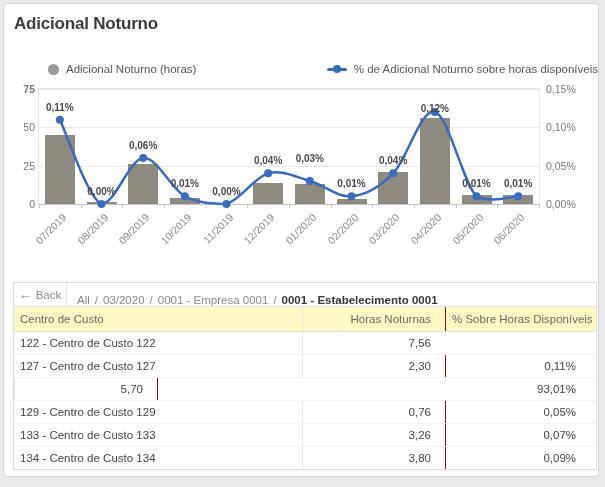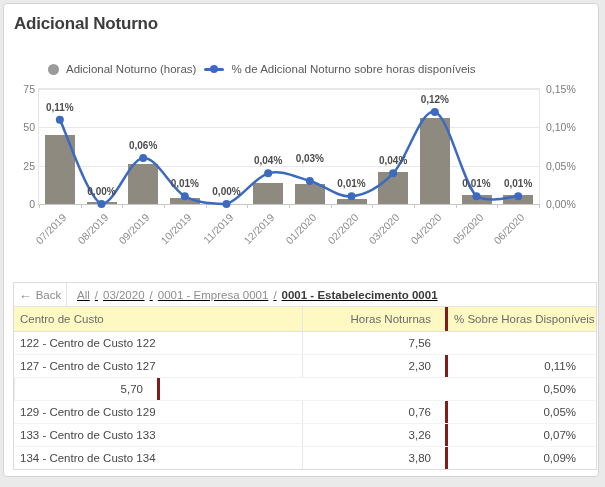--- a/index.html
+++ b/index.html
@@ -13,21 +13,21 @@
     position:absolute;left:3px;top:3px;width:594px;height:472px;
     background:#ffffff;border:1px solid #d4d4d4;border-radius:4px;
   }
   .title{
     position:absolute;left:10px;top:10px;
     font-size:17px;font-weight:bold;color:#3d3d3d;letter-spacing:-0.2px;
   }
   
   .legend{
     position:absolute;left:0;right:0;top:57px;height:16px;
-    display:flex;justify-content:flex-start;align-items:center;gap:8px;
+    display:flex;justify-content:space-between;align-items:center;gap:26px;
     padding-left:44px;
   }
   .legend-item{display:flex;align-items:center;gap:7px;cursor:pointer;}
   .legend-item span.lg-label{font-size:11.5px;color:#595959;white-space:nowrap;}
   .legend-circle{width:11px;height:11px;border-radius:50%;background:#9b9b9b;display:inline-block;}
   .legend-line{width:20px;height:3px;border-radius:2px;background:#3b6abf;display:inline-block;position:relative;}
   .legend-dot{position:absolute;left:50%;top:50%;transform:translate(-50%,-50%);width:8px;height:8px;border-radius:50%;background:#3b6abf;}
   
   #chart{
     position:absolute;left:34px;top:84px;width:500px;height:115px;
@@ -53,29 +53,29 @@
   .tablebox{
     position:absolute;left:9px;top:278px;width:582px;
     border:1px solid #dcdcdc;background:#fff;
   }
   .crumbrow{display:flex;align-items:stretch;height:23px;border-bottom:1px solid #e4e4e4;}
   .backbtn{
     width:52px;display:flex;align-items:center;justify-content:center;gap:4px;
     color:#8a8a8a;font-size:11.5px;border-right:1px solid #e4e4e4;cursor:pointer;white-space:nowrap;
   }
   .backbtn .arr{font-size:13px;line-height:1;}
-  .crumbs{display:flex;align-items:center;padding-left:10px;font-size:11.5px;white-space:nowrap;overflow:hidden;text-decoration:underline;}
+  .crumbs{display:flex;align-items:flex-end;padding-left:10px;font-size:11.5px;white-space:nowrap;overflow:hidden;}
   .crumb-link{color:#8e8e8e;cursor:pointer;}
   .crumb-sep{color:#8e8e8e;margin:0 5px;}
   .crumb-current{color:#3a3a3a;font-weight:bold;}
   .thead{display:flex;height:24px;background:#fef9c3;border-bottom:1px solid #e2e2e2;}
   .th{font-size:11.5px;color:#6b6b6b;display:flex;align-items:center;overflow:hidden;white-space:nowrap;}
   .col1{width:288px;padding-left:6px;box-sizing:border-box;}
   .col2{width:143px;justify-content:flex-end;text-align:right;padding-right:14px;box-sizing:border-box;border-left:1px solid #e7e7e7;}
-  .col3{flex:1;padding-left:6px;padding-right:20px;box-sizing:border-box;border-left:3px solid #7f1d1d;}
+  .col3{flex:1;padding-left:6px;padding-right:20px;box-sizing:border-box;border-left:1px solid #7f1d1d;}
   .th.col3{justify-content:flex-start;}
   .trow{display:flex;height:22px;border-bottom:1px solid #f3f3f3;cursor:pointer;}
   .trow:last-child{border-bottom:none;}
   .td{font-size:11.5px;color:#474747;display:flex;align-items:center;overflow:hidden;white-space:nowrap;}
   .td.col3{justify-content:flex-end;}
 </style>
 </head>
 <body>
 
 <div class="card">
@@ -92,21 +92,21 @@
           <span class="legend-dot"></span>
         </span>
       <span class="lg-label">% de Adicional Noturno sobre horas disponíveis</span>
     </div>
   </div>
 
   <div id="chart">
       <div class="gridline" style="top: 76.6667px;"></div>
       <div class="gridline" style="top: 38.3333px;"></div>
       <div class="gridline" style="top: 0px;"></div>
-      <div class="ytick-l" style="top: -6px;">75</div>
+      <div class="ytick-l" style="top: -6px; font-weight: bold;">75</div>
       <div class="ytick-l" style="top: 32.3333px;">50</div>
       <div class="ytick-l" style="top: 70.6667px;">25</div>
       <div class="ytick-l" style="top: 109px;">0</div>
       <div class="ytick-r" style="top: -6px;">0,15%</div>
       <div class="ytick-r" style="top: 32.3333px;">0,10%</div>
       <div class="ytick-r" style="top: 70.6667px;">0,05%</div>
       <div class="ytick-r" style="top: 109px;">0,00%</div>
       <div class="bar" style="left: 5.83333px; width: 30px; height: 69px; background: rgb(143, 138, 128);"></div>
       <div class="bar" style="left: 47.5px; width: 30px; height: 1.53333px; background: rgb(143, 138, 128);"></div>
       <div class="bar" style="left: 89.1667px; width: 30px; height: 39.8667px; background: rgb(143, 138, 128);"></div>
@@ -161,21 +161,21 @@
       </svg>
       <div class="pt-label" style="left: -2.16667px; top: 12.6667px;">0,11%</div>
       <div class="pt-label" style="left: 39.5px; top: 97px;">0,00%</div>
       <div class="pt-label" style="left: 81.1667px; top: 51px;">0,06%</div>
       <div class="pt-label" style="left: 122.833px; top: 89.3333px;">0,01%</div>
       <div class="pt-label" style="left: 164.5px; top: 97px;">0,00%</div>
       <div class="pt-label" style="left: 206.167px; top: 66.3333px;">0,04%</div>
       <div class="pt-label" style="left: 247.833px; top: 64px;">0,03%</div>
       <div class="pt-label" style="left: 289.5px; top: 89.3333px;">0,01%</div>
       <div class="pt-label" style="left: 331.167px; top: 66.3333px;">0,04%</div>
-      <div class="pt-label" style="left: 372.833px; top: 5px;">0,12%</div>
+      <div class="pt-label" style="left: 372.833px; top: 14px;">0,12%</div>
       <div class="pt-label" style="left: 414.5px; top: 89.3333px;">0,01%</div>
       <div class="pt-label" style="left: 456.167px; top: 89.3333px;">0,01%</div>
     </div>
 
   <div class="tablebox">
     <div class="crumbrow">
       <div class="backbtn">
         <span class="arr">←</span>
         <span>Back</span>
       </div>
@@ -199,21 +199,21 @@
           <div class="td col1">122 - Centro de Custo 122</div>
           <div class="td col2">7,56</div>
         </div>
         <div class="trow">
           <div class="td col1">127 - Centro de Custo 127</div>
           <div class="td col2">2,30</div>
           <div class="td col3">0,11%</div>
         </div>
         <div class="trow">
           <div class="td col2">5,70</div>
-          <div class="td col3">0,50%</div>
+          <div class="td col3">93,01%</div>
         </div>
         <div class="trow">
           <div class="td col1">129 - Centro de Custo 129</div>
           <div class="td col2">0,76</div>
           <div class="td col3">0,05%</div>
         </div>
         <div class="trow">
           <div class="td col1">133 - Centro de Custo 133</div>
           <div class="td col2">3,26</div>
           <div class="td col3">0,07%</div>

